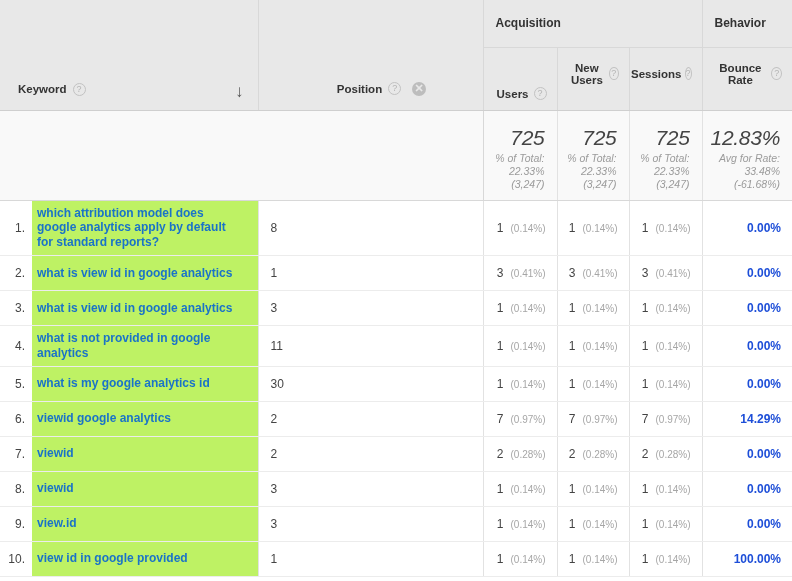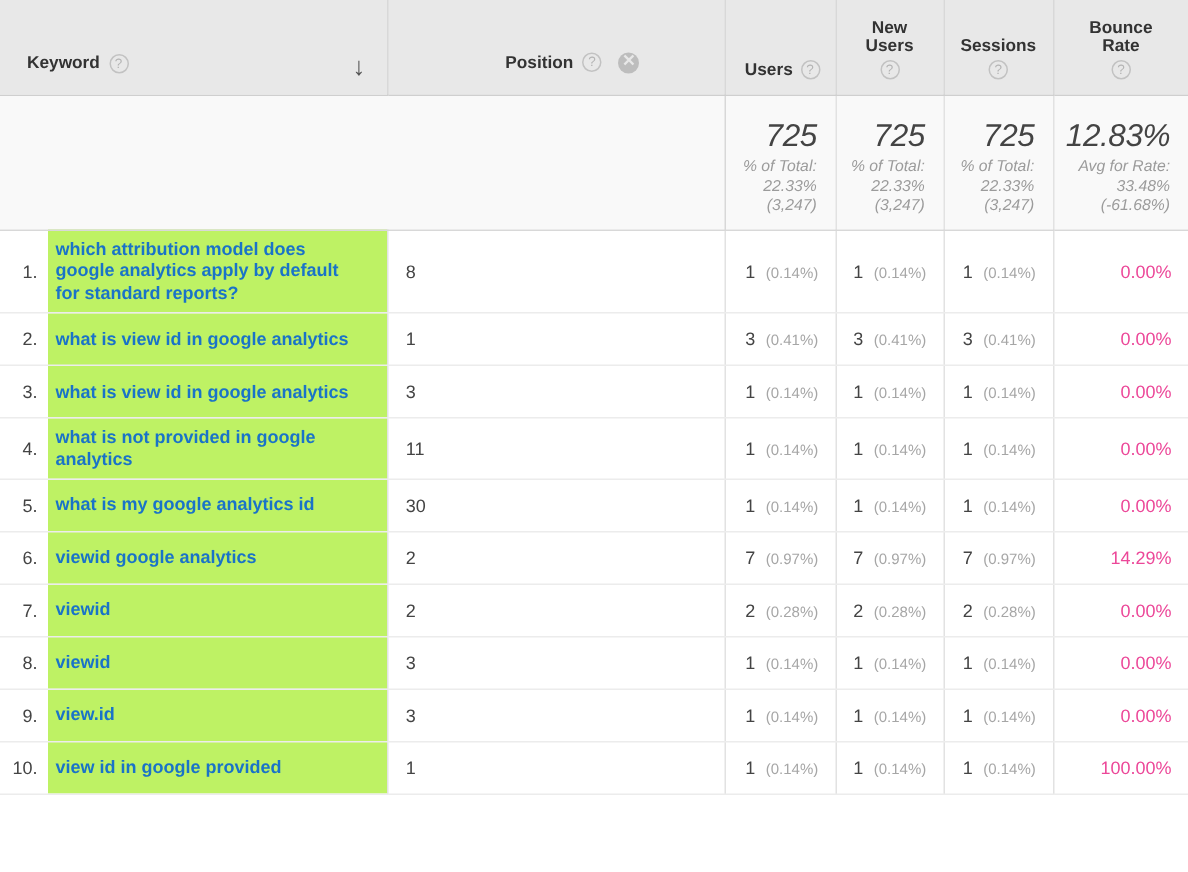--- a/index.html
+++ b/index.html
@@ -61,21 +61,21 @@
     position: relative;
   }
   .pos-head {
     vertical-align: bottom !important;
     text-align: right;
     padding: 0 0 14px 22px !important;
   }
 
   .hdr-inline { display: inline-flex; align-items: center; gap: 6px; }
   .metric-head-stack {
-    display: flex; flex-direction: column; align-items: center; justify-content: flex-end;
+    display: flex; flex-direction: row; align-items: center; justify-content: flex-end;
     height: 100%;
     padding-bottom: 10px;
     gap: 3px;
   }
   .metric-head-inline {
     display: flex; align-items: flex-end; justify-content: flex-end;
     height: 100%;
     padding-bottom: 10px;
     gap: 5px;
   }
@@ -185,37 +185,47 @@
 
   .metric-cell {
     display: flex;
     align-items: baseline;
     justify-content: flex-end;
     gap: 7px;
     white-space: nowrap;
   }
   .metric-val { font-size: 12px; color: #444; }
   .metric-pct { font-size: 10px; color: #a6a6a6; }
-  .bounce-val { text-align: right; font-size: 12px; color: #ec4899; display: block; }
+  .bounce-val { text-align: right; font-size: 12px; color: #1d4ed8; display: block; font-weight: bold; }
 </style>
 </head>
 <body>
 
 <table class="ga-table">
   <colgroup>
     <col style="width:32px">
     <col style="width:226px">
     <col style="width:225px">
     <col style="width:74px">
     <col style="width:72px">
     <col style="width:73px">
     <col style="width:90px">
   </colgroup>
 
   <thead>
+    <tr class="group-row">
+      <th class="nogrp" colspan="2"></th>
+      <th class="nogrp spacer-left"></th>
+      <th colspan="3">
+        <span>Acquisition</span>
+      </th>
+      <th class="last" style="border-right:none">
+        <span>Behavior</span>
+      </th>
+    </tr>
 
     <tr class="sub-row">
       <th class="kw-head" colspan="2">
         <span class="hdr-inline">
           <span>Keyword</span>
           <span class="qmark">?</span>
         </span>
         <span class="sort-arrow">↓</span>
       </th>
 

